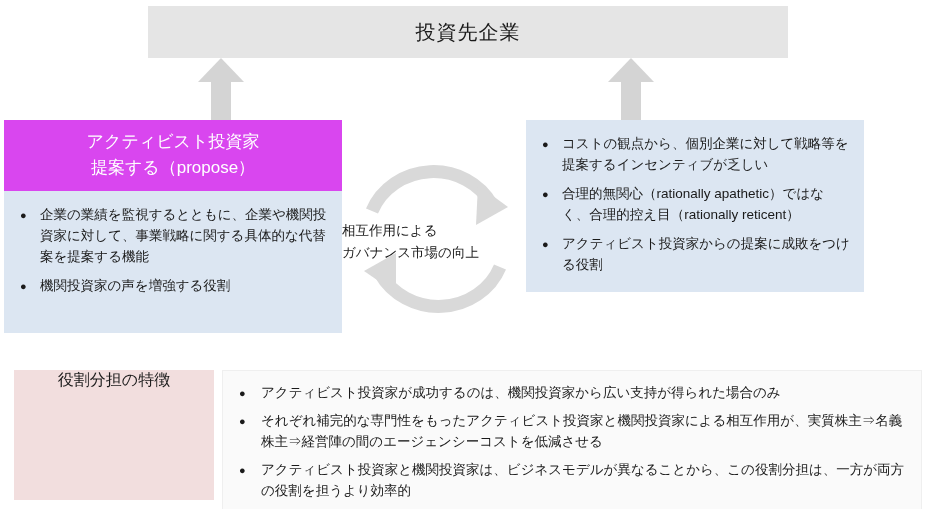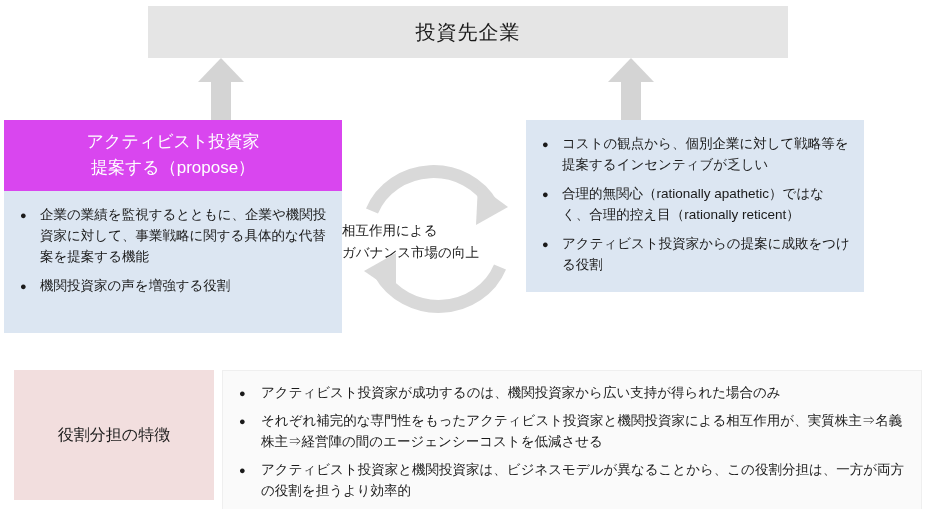--- a/index.html
+++ b/index.html
@@ -134,21 +134,21 @@
 
   
   .bottom-left {
     position: absolute;
     left: 14px;
     top: 370px;
     width: 200px;
     height: 130px;
     background: #f2dede;
     display: flex;
-    align-items: center;
+    align-items: flex-start;
     justify-content: center;
     font-size: 16px;
     color: #1a1a1a;
   }
   .bottom-right {
     position: absolute;
     left: 222px;
     top: 370px;
     width: 700px;
     height: 140px;

